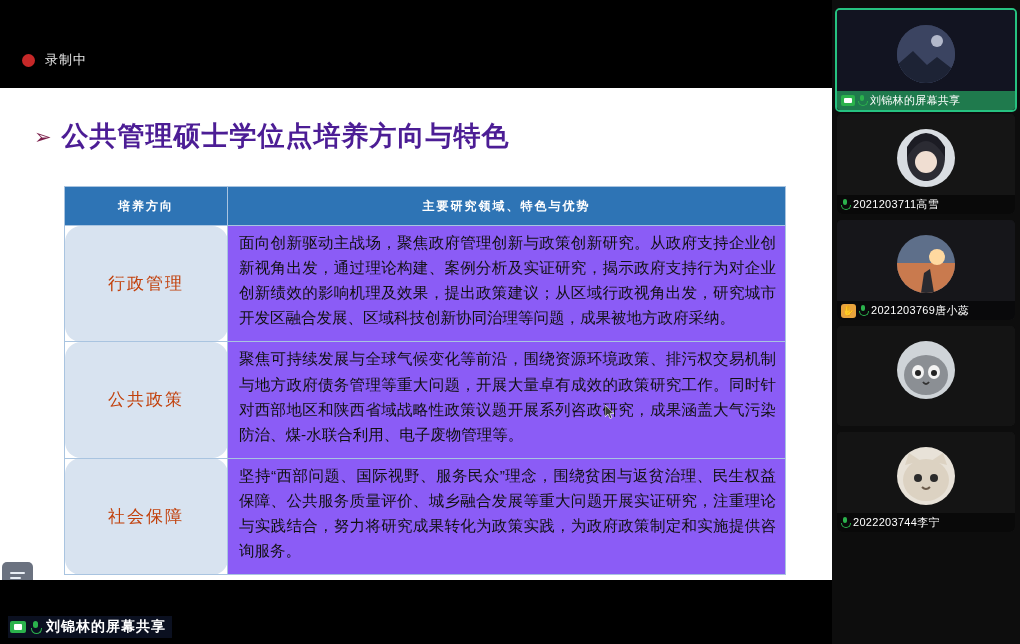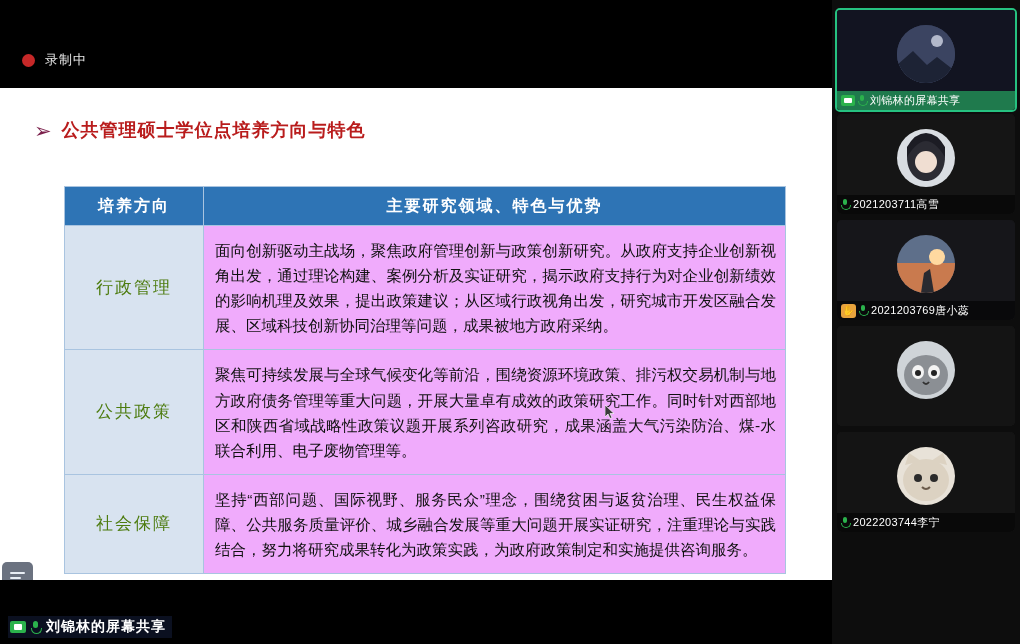--- a/index.html
+++ b/index.html
@@ -68,64 +68,65 @@
     display: flex;
     align-items: center;
   }
   #slide-bullet {
     color: #7b1f4b;
     font-size: 21px;
     margin-right: 10px;
     line-height: 1;
   }
   #slide-title {
-    color: #b91c1c;
-    font-size: 18px;
+    color: #4c1d95;
+    font-size: 27px;
     font-weight: bold;
     letter-spacing: 1px;
     white-space: nowrap;
   }
 
   #slide-table {
     position: absolute;
     left: 64px;
     top: 98px;
     width: 722px;
     border-collapse: collapse;
     table-layout: fixed;
   }
   #slide-table th {
     background: #2e74b5;
     color: #ffffff;
-    font-size: 16px;
+    font-size: 12px;
     font-weight: bold;
     letter-spacing: 2px;
-    padding: 6px 8px;
+    padding: 6px 20px;
     border: 1px solid #a9c4e0;
     text-align: center;
     height: 26px;
   }
   #slide-table th.col-a { width: 122px; }
   #slide-table td {
     border: 1px solid #a9c4e0;
     vertical-align: middle;
     font-size: 15.5px;
     line-height: 1.62;
     color: #111;
   }
   #slide-table td.cat {
     background: #d8e3f0;
     text-align: center;
     font-size: 17px;
     letter-spacing: 2px;
-    color: #4d7c0f;
+    color: #c2410c;
+    border-radius: 16px;
   }
   #slide-table td.desc {
-    background: #f0abfc;
-    padding: 12px 9px 11px 11px;
+    background: #8b5cf6;
+    padding: 4px 9px 11px 11px;
     text-align: justify;
   }
 
   #mouse-cursor {
     position: absolute;
     left: 605px;
     top: 317px;
     width: 10px;
     height: 14px;
     pointer-events: none;

